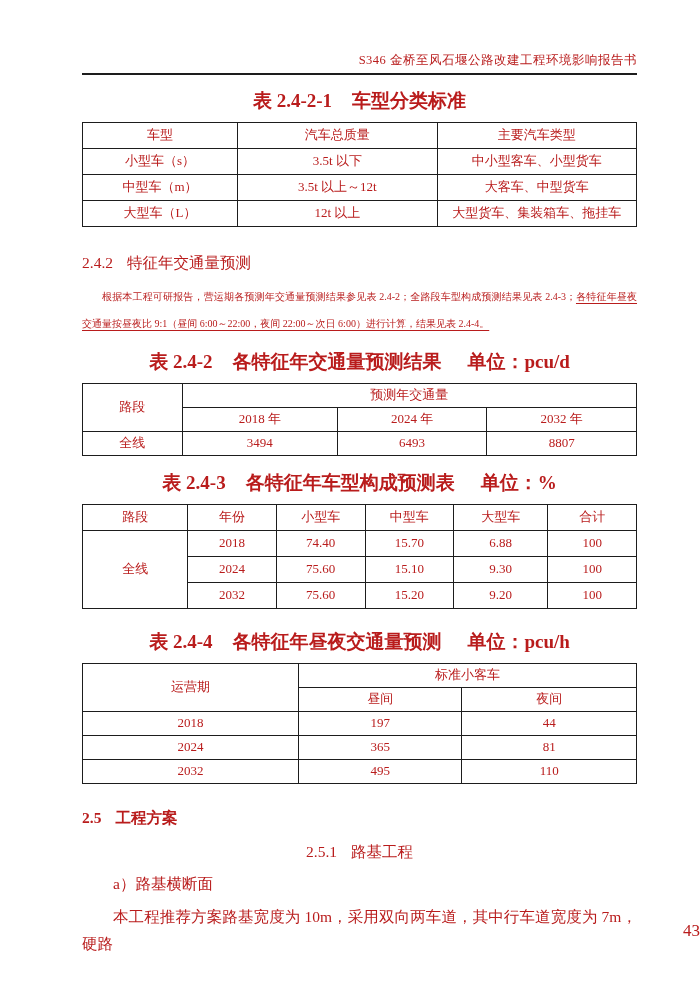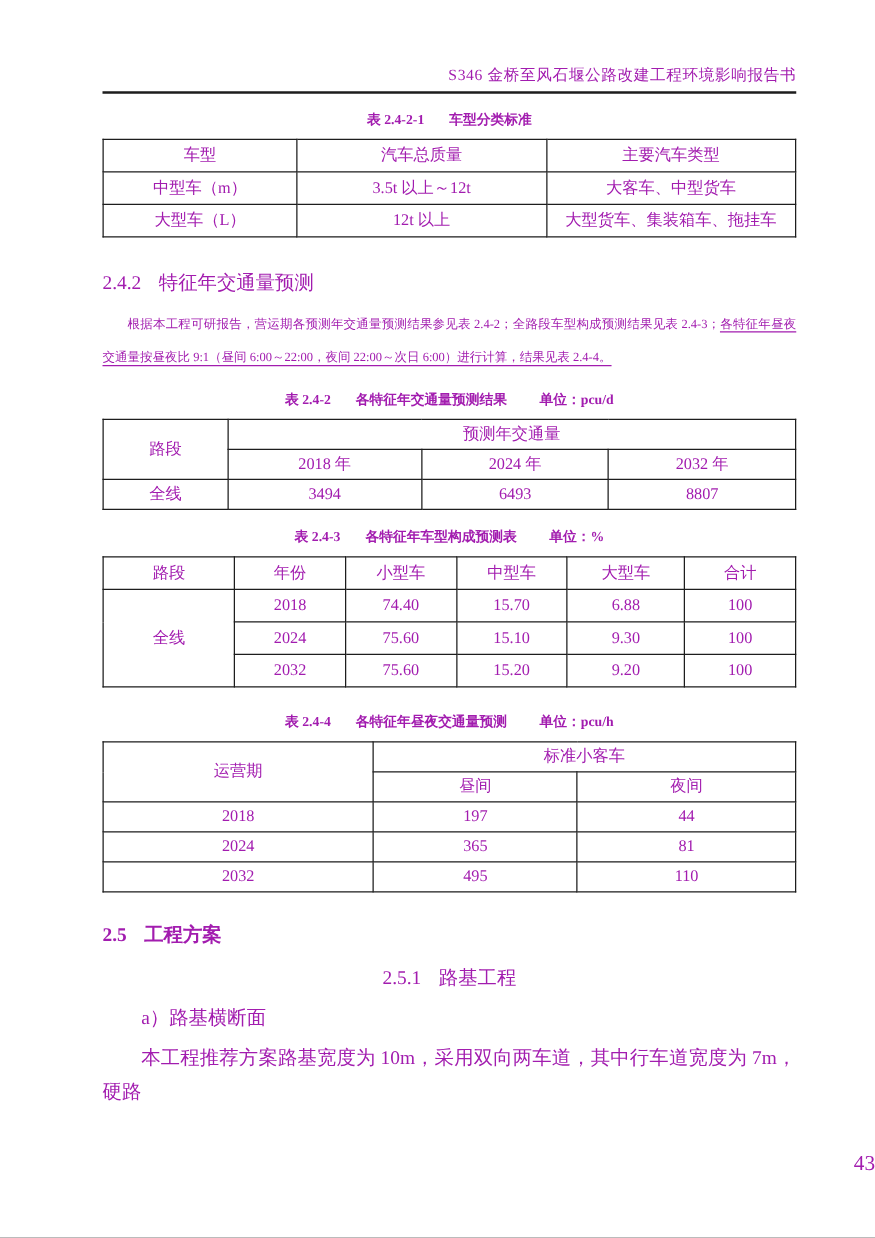--- a/index.html
+++ b/index.html
@@ -2,38 +2,38 @@
 <html><head>
 <meta charset="utf-8">
 <style>
   html,body{margin:0;padding:0;background:#888;}
   .page{
     position:relative;
     width:700px;height:990px;
     margin:0 auto;
     background:#ffffff;
     font-family:"Liberation Serif","DejavU Serif",serif;
-    color:#a21caf;
+    color:#b91c1c;
     overflow:hidden;
   }
   .header{
     margin:52px 63px 0 82px;
     border-bottom:2px solid #1d1d1d;
     padding-bottom:4px;
   }
   .header-text{
     text-align:right;
     font-size:12.5px;
     letter-spacing:.5px;
   }
   .content{margin:0 63px 0 82px;}
   .caption{
     text-align:center;
     font-weight:bold;
-    font-size:11px;
+    font-size:19px;
     margin:0;
   }
   .cap-1{margin-top:13px;}
   .cap-2{margin-top:12px;}
   .cap-3{margin-top:14px;}
   .cap-4{margin-top:20px;}
   .cap-title{margin-left:20px;}
   .cap-unit{margin-left:26px;}
   table{
     width:100%;
@@ -114,20 +114,25 @@
           <col style="width:36%">
           <col style="width:36%">
         </colgroup>
       <tbody>
           <tr>
         <th>车型</th>
         <th>汽车总质量</th>
         <th>主要汽车类型</th>
       </tr>
       <tr>
+        <td>小型车（s）</td>
+        <td>3.5t 以下</td>
+        <td>中小型客车、小型货车</td>
+      </tr>
+      <tr>
         <td>中型车（m）</td>
         <td>3.5t 以上～12t</td>
         <td>大客车、中型货车</td>
       </tr>
       <tr>
         <td>大型车（L）</td>
         <td>12t 以上</td>
         <td>大型货车、集装箱车、拖挂车</td>
       </tr>
     </tbody>

